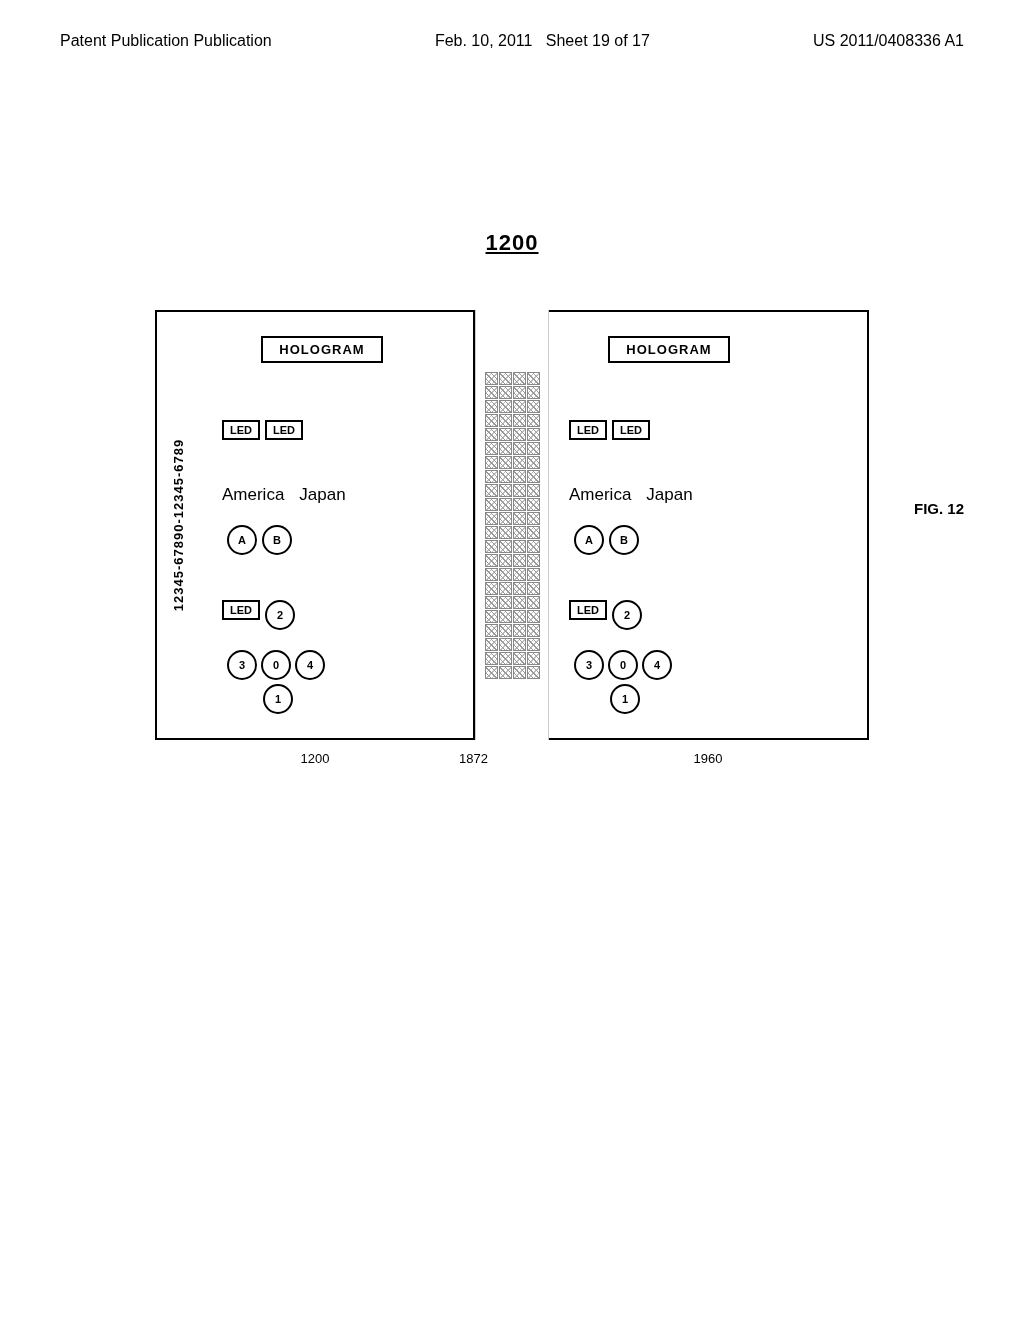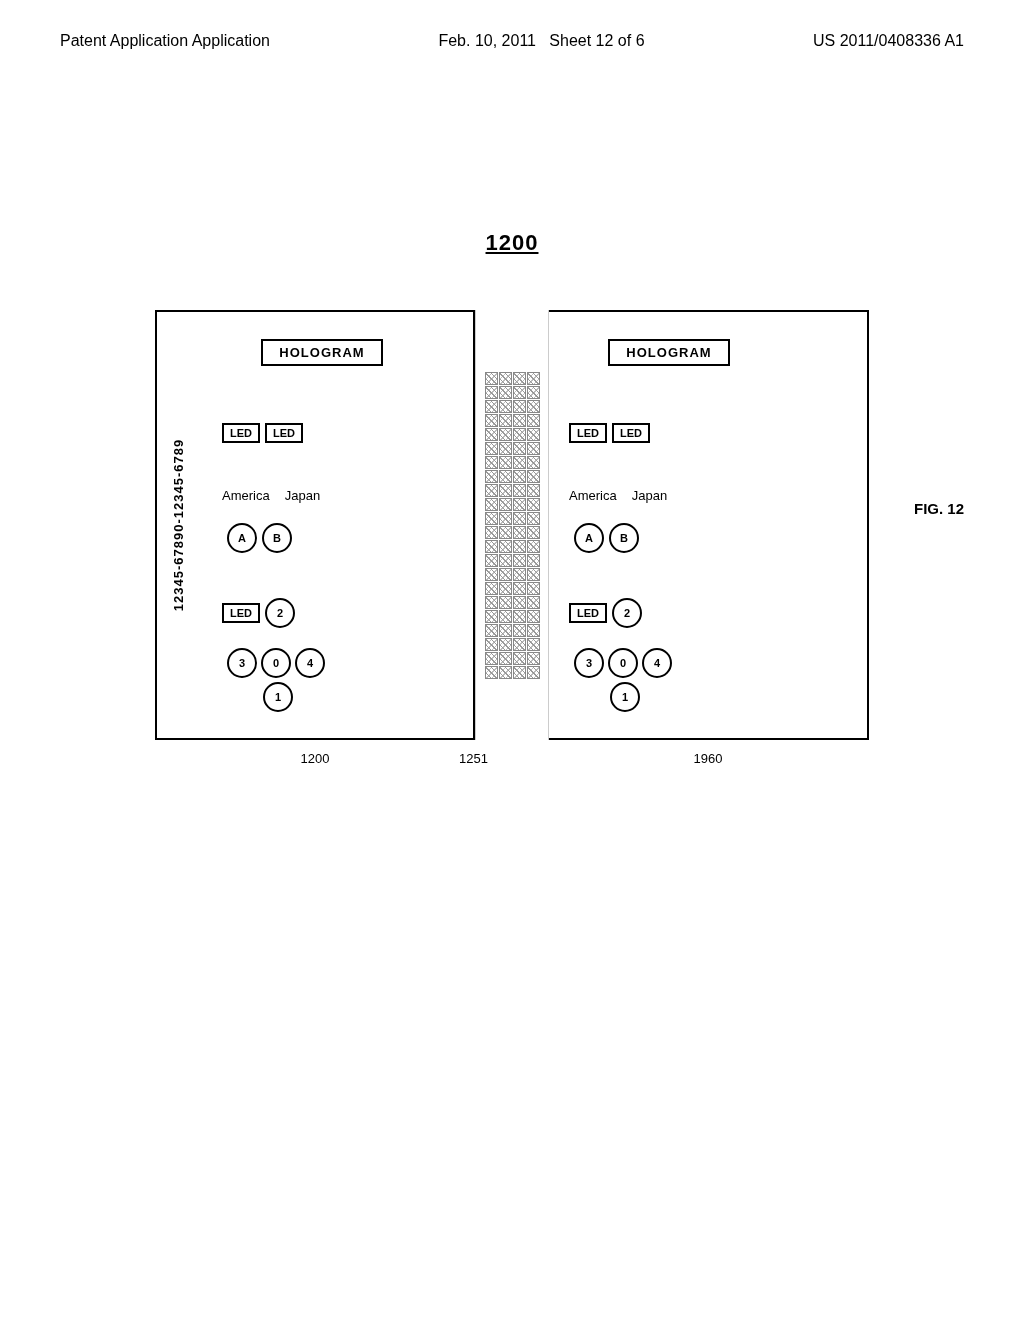--- a/index.html
+++ b/index.html
@@ -85,21 +85,21 @@
     .led-box {
       border: 2px solid #000;
       padding: 2px 6px;
       font-size: 11px;
       font-weight: bold;
       color: #000;
     }
 
     
     .text-label {
-      font-size: 13px;
+      font-size: 17px;
       color: #000;
     }
 
     
     .circle-btn {
       width: 30px;
       height: 30px;
       border-radius: 50%;
       border: 2px solid #000;
       display: flex;
@@ -184,41 +184,41 @@
       gap: 20px;
       width: 200px;
     }
 
     .hologram-centered {
       align-self: center;
     }
 
     .led-row-inline {
       display: flex;
-      align-items: center;
+      align-items: flex-start;
       gap: 5px;
       margin-top: 25px;
     }
 
     .ab-circles {
       display: flex;
       gap: 5px;
       margin-left: 5px;
     }
   </style>
 </head>
 <body>
 
 <div class="header">
   <div>
-    <span>Patent Application Application</span>
+    <span>Patent Publication Publication</span>
   </div>
   <div>
     <span>Feb. 10, 2011</span>&nbsp;&nbsp;
-    <span>Sheet 12 of 6</span>
+    <span>Sheet 19 of 17</span>
   </div>
   <div>
     <span>US 2011/0408336 A1</span>
   </div>
 </div>
 
 <div class="figure-title">
   <span>1200</span>
 </div>
 
@@ -452,21 +452,21 @@
           </div>
 
         </div>
       </div>
 
       <div class="panel-label">
         <span>1960</span>
       </div>
 
       <div style="position:absolute; left:-90px; bottom:-28px; font-size:13px; color:#000;">
-        <span>1251</span>
+        <span>1872</span>
       </div>
     </div>
 
   </div>
 </div>
 
 <div style="position:absolute; top:500px; right:60px; font-size:15px; font-weight:bold; color:#000;">
   <span>FIG. 12</span>
 </div>
 

